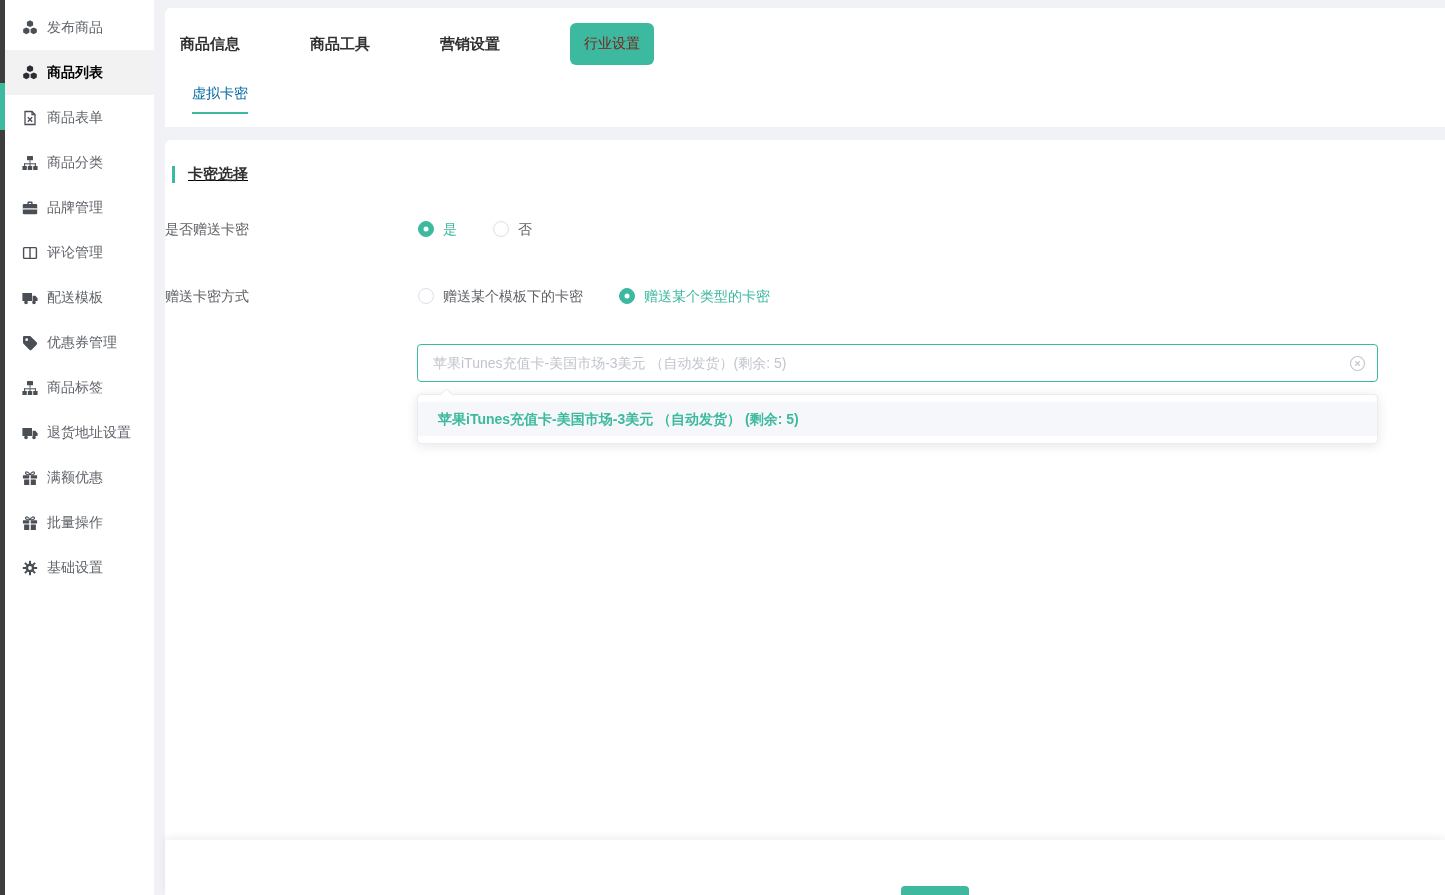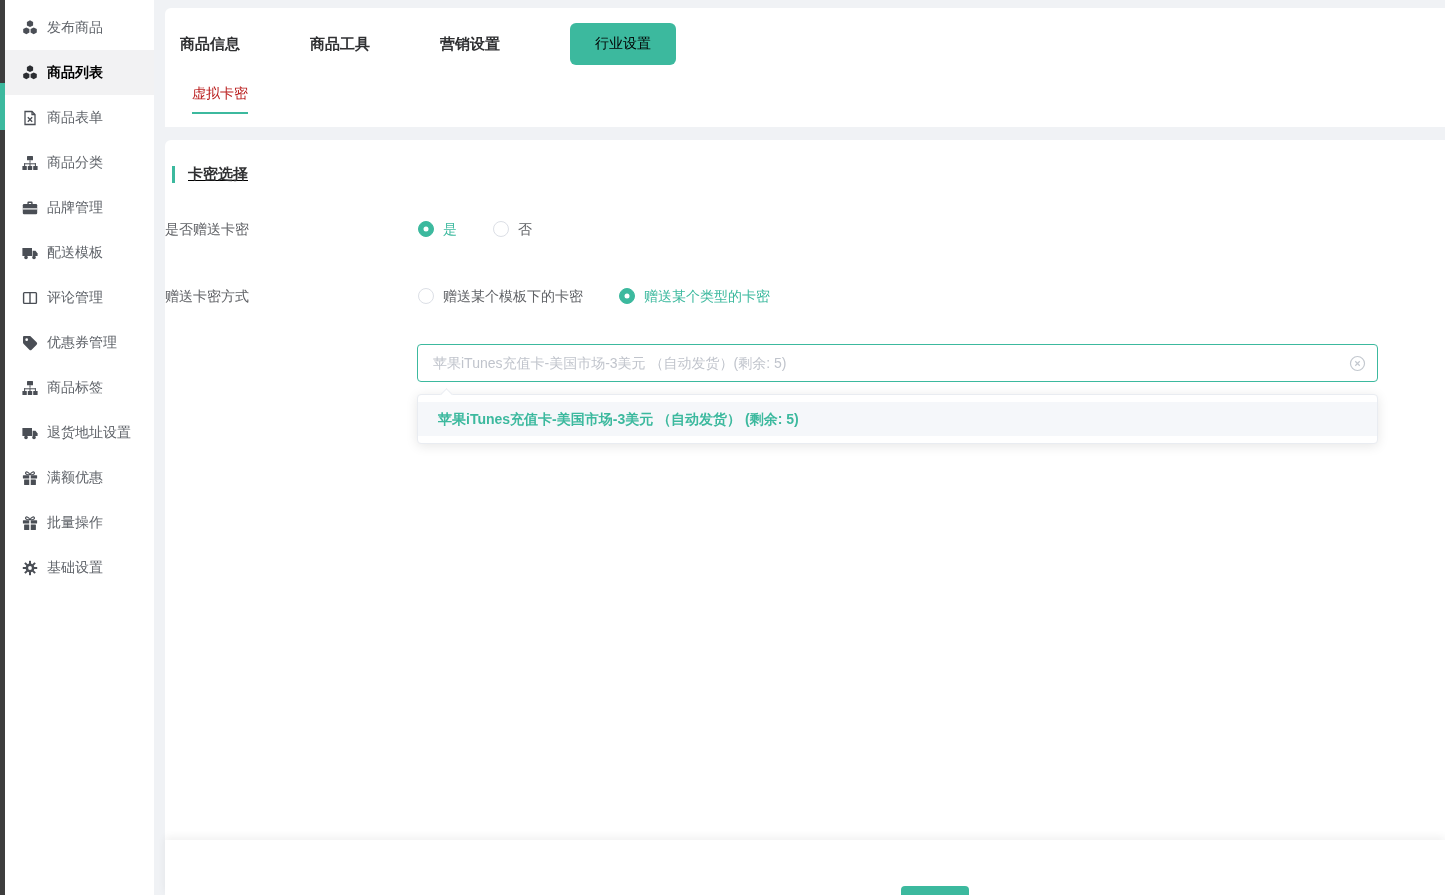--- a/index.html
+++ b/index.html
@@ -16,22 +16,22 @@
   .side-item { height:45px; display:flex; align-items:center; padding-left:17px; font-size:14px; color:#5f6369; cursor:pointer; }
   .side-item .icon { width:16px; height:16px; margin-right:9px; color:#4a4e55; flex:none; }
   .side-item .icon svg { width:16px; height:16px; display:block; }
   .side-item.active { background:#f2f2f3; color:#000000; font-weight:bold; }
   .side-item.active .icon { color:#2b2d31; }
 
   
   .card-tabs { position:absolute; left:165px; top:8px; right:0; height:119px; background:#fff; border-radius:6px 0 0 0; }
   .tabs-row { position:absolute; left:15px; top:16px; height:40px; display:flex; align-items:center; }
   .tab-item { font-size:15px; font-weight:600; color:#303133; margin-right:70px; cursor:pointer; white-space:nowrap; }
-  .tab-btn { background:#3cb99e; color:#000000; font-size:14px; font-weight:400; border:none; border-radius:6px; padding:12px 25px; cursor:pointer; white-space:nowrap; }
-  .subtab { position:absolute; left:27px; top:77px; font-size:14px; color:#b91c1c; padding-bottom:9px; border-bottom:2px solid #3cb99e; cursor:pointer; }
+  .tab-btn { background:#3cb99e; color:#7f1d1d; font-size:14px; font-weight:400; border:none; border-radius:6px; padding:12px 14px; cursor:pointer; white-space:nowrap; }
+  .subtab { position:absolute; left:27px; top:77px; font-size:14px; color:#0369a1; padding-bottom:9px; border-bottom:2px solid #3cb99e; cursor:pointer; }
 
   
   .card-main { position:absolute; left:165px; top:140px; right:0; bottom:0; background:#fff; border-radius:6px 0 0 0; }
   .section-header { position:absolute; left:7px; top:25px; display:flex; align-items:center;text-decoration:underline; }
   .section-bar { width:3px; height:17px; background:#3cb99e; margin-right:13px; }
   .section-title { font-size:15px; font-weight:bold; color:#303133; }
 
   .form-label { position:absolute; left:0; width:240px; font-size:14px; color:#606266; line-height:16px; }
   .label-row1 { top:81px; }
   .label-row2 { top:148px; }
@@ -120,37 +120,37 @@
           <svg viewBox="0 0 16 16" fill="currentColor">
             <path d="M5.4 4V2.4a1 1 0 0 1 1-1h3.2a1 1 0 0 1 1 1V4H9.2V2.9H6.8V4z"></path>
             <rect x="0.8" y="4" width="14.4" height="10.3" rx="1.2"></rect>
             <rect x="0.8" y="8.3" width="14.4" height="1.2" fill="#fff"></rect>
           </svg>
         </span>
         <span>品牌管理</span>
       </div>
       <div class="side-item">
         <span class="icon">
+          <svg viewBox="0 0 16 16" fill="none" stroke="currentColor" stroke-width="1.4">
+            <rect x="1.6" y="2.6" width="12.8" height="10.8" rx="0.8"></rect>
+            <path d="M8 2.6v10.8"></path>
+          </svg>
+        </span>
+        <span>评论管理</span>
+      </div>
+      <div class="side-item">
+        <span class="icon">
           <svg viewBox="0 0 16 16" fill="currentColor">
             <path d="M0.4 3h9.6v8H0.4z"></path>
             <path d="M10.6 5.8h2.9l2.1 2.6V11h-5z"></path>
             <circle cx="4" cy="12.4" r="1.8"></circle>
             <circle cx="12" cy="12.4" r="1.8"></circle>
           </svg>
         </span>
         <span>配送模板</span>
-      </div>
-      <div class="side-item">
-        <span class="icon">
-          <svg viewBox="0 0 16 16" fill="none" stroke="currentColor" stroke-width="1.4">
-            <rect x="1.6" y="2.6" width="12.8" height="10.8" rx="0.8"></rect>
-            <path d="M8 2.6v10.8"></path>
-          </svg>
-        </span>
-        <span>评论管理</span>
       </div>
       <div class="side-item">
         <span class="icon">
           <svg viewBox="0 0 16 16" fill="currentColor">
             <path d="M1 7.6V2a1 1 0 0 1 1-1h5.6c.42 0 .83.17 1.13.47l5.9 5.9a1.6 1.6 0 0 1 0 2.26l-5 5a1.6 1.6 0 0 1-2.26 0l-5.9-5.9A1.6 1.6 0 0 1 1 7.6z"></path>
             <circle cx="4.7" cy="4.7" r="1.35" fill="#fff"></circle>
           </svg>
         </span>
         <span>优惠券管理</span>
       </div>

